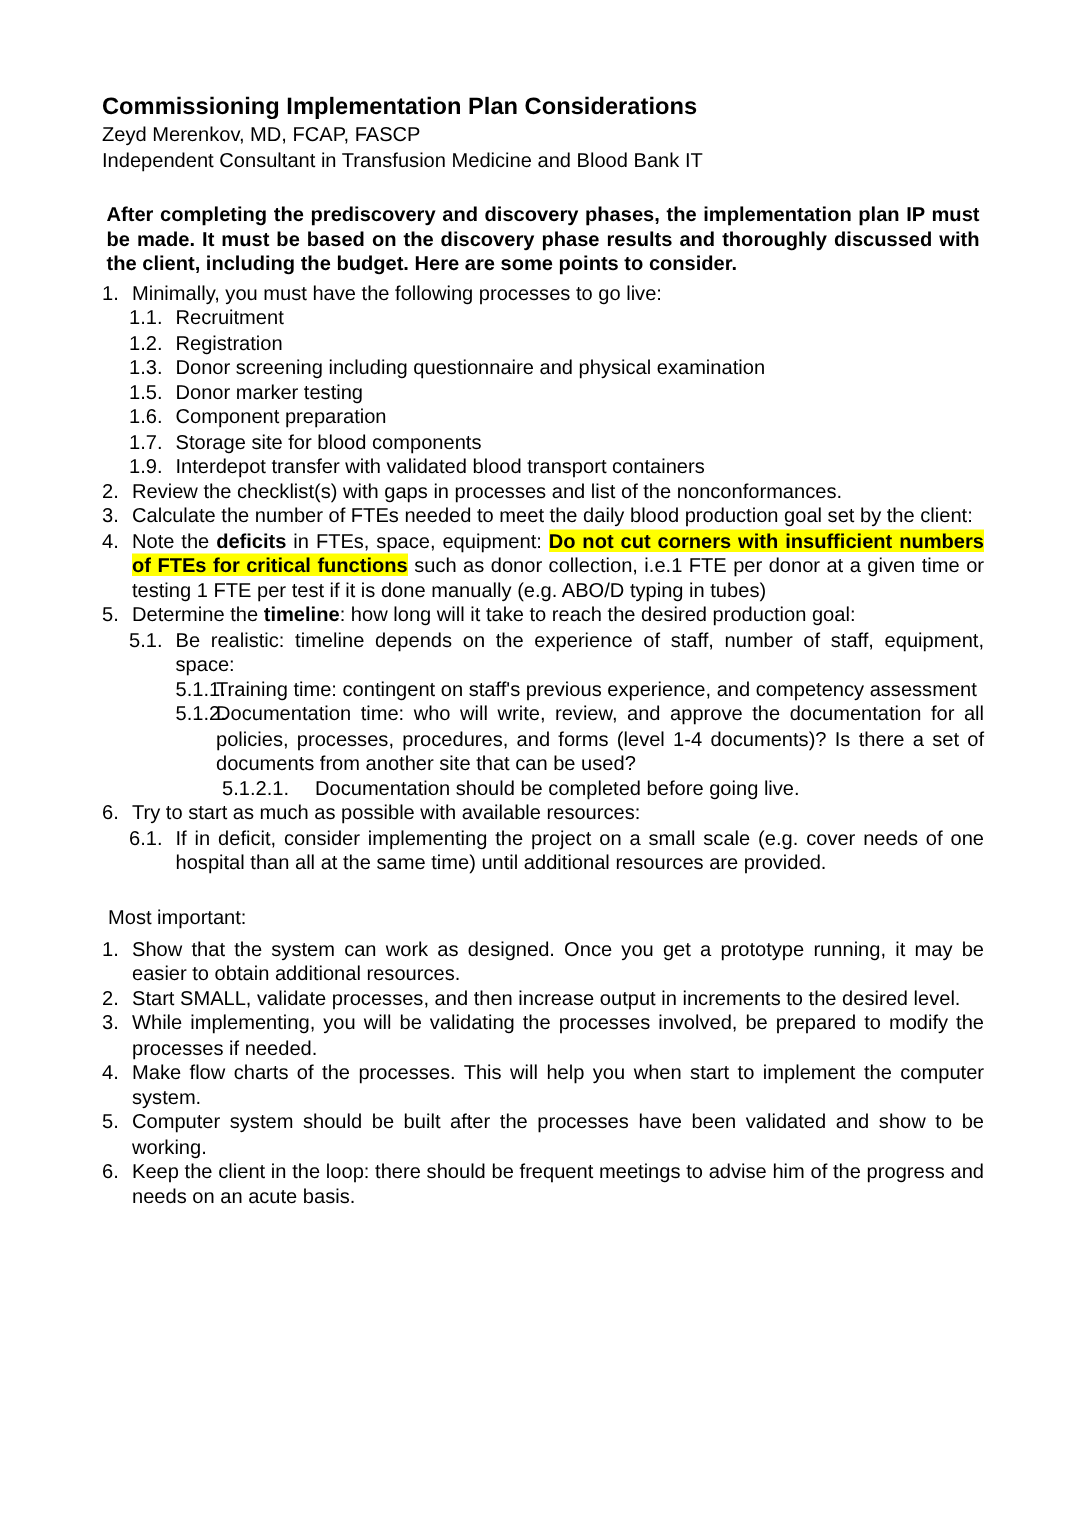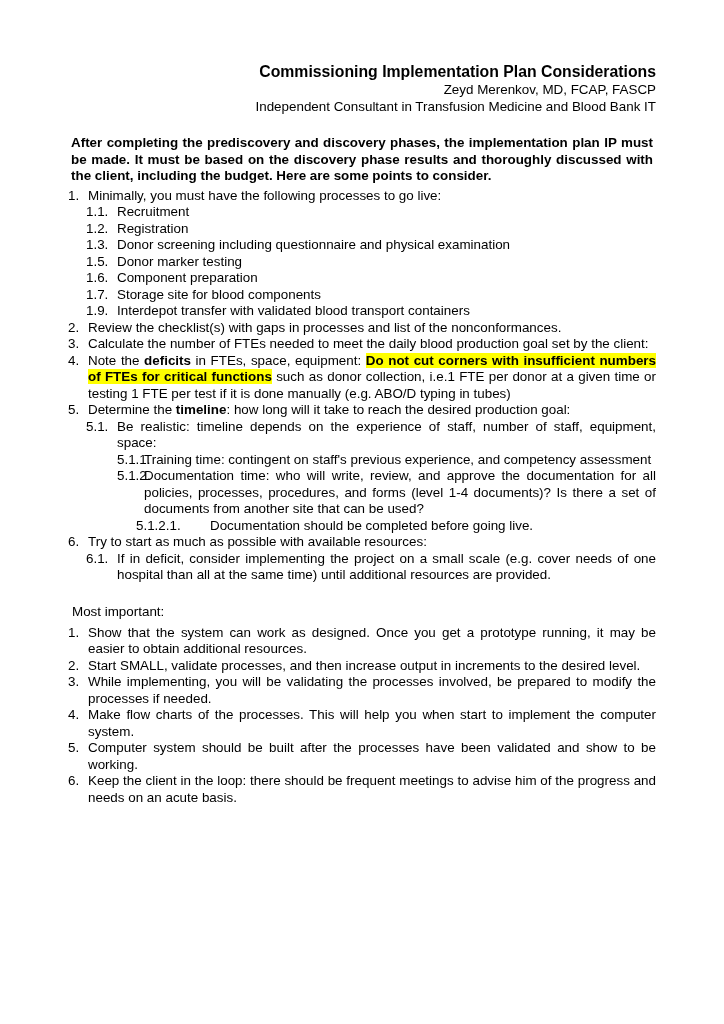--- a/index.html
+++ b/index.html
@@ -24,41 +24,41 @@
   .doc-title {
     font-size: 15.8px;
     font-weight: bold;
     line-height: 20px;
     margin: 0;
   }
   .author-line {
     font-weight: normal;
     margin: 0;
   }
-  .header-block { margin-bottom: 20px; text-align: right; }
+  .header-block { margin-bottom: 20px; }
   .para {
     text-align: justify;
     margin: 3px;
     font-weight: bold;
   }
   .blank-line { height: 16.5px; }
   .list { margin: 0; }
   .li {
     position: relative;
     text-align: justify;
   }
   .li .marker { position: absolute; top: 0; }
   .level-1 { padding-left: 20px; }
   .level-1 > .marker { left: 0; }
   .level-2 { padding-left: 49px; }
   .level-2 > .marker { left: 18px; }
   .level-3 { padding-left: 76px; }
   .level-3 > .marker { left: 49px; }
   .level-4 { padding-left: 142px; }
-  .level-4 > .marker { left: 68px; }
+  .level-4 > .marker { left: 80px; }
   .b { font-weight: bold; }
   .hl { background: #ffff00; font-weight: bold; }
   .section-heading { margin: 4px; }
 </style>
 </head>
 <body>
 
 <div class="page">
   <div class="header-block">
     <h1 class="doc-title">Commissioning Implementation Plan Considerations</h1>

